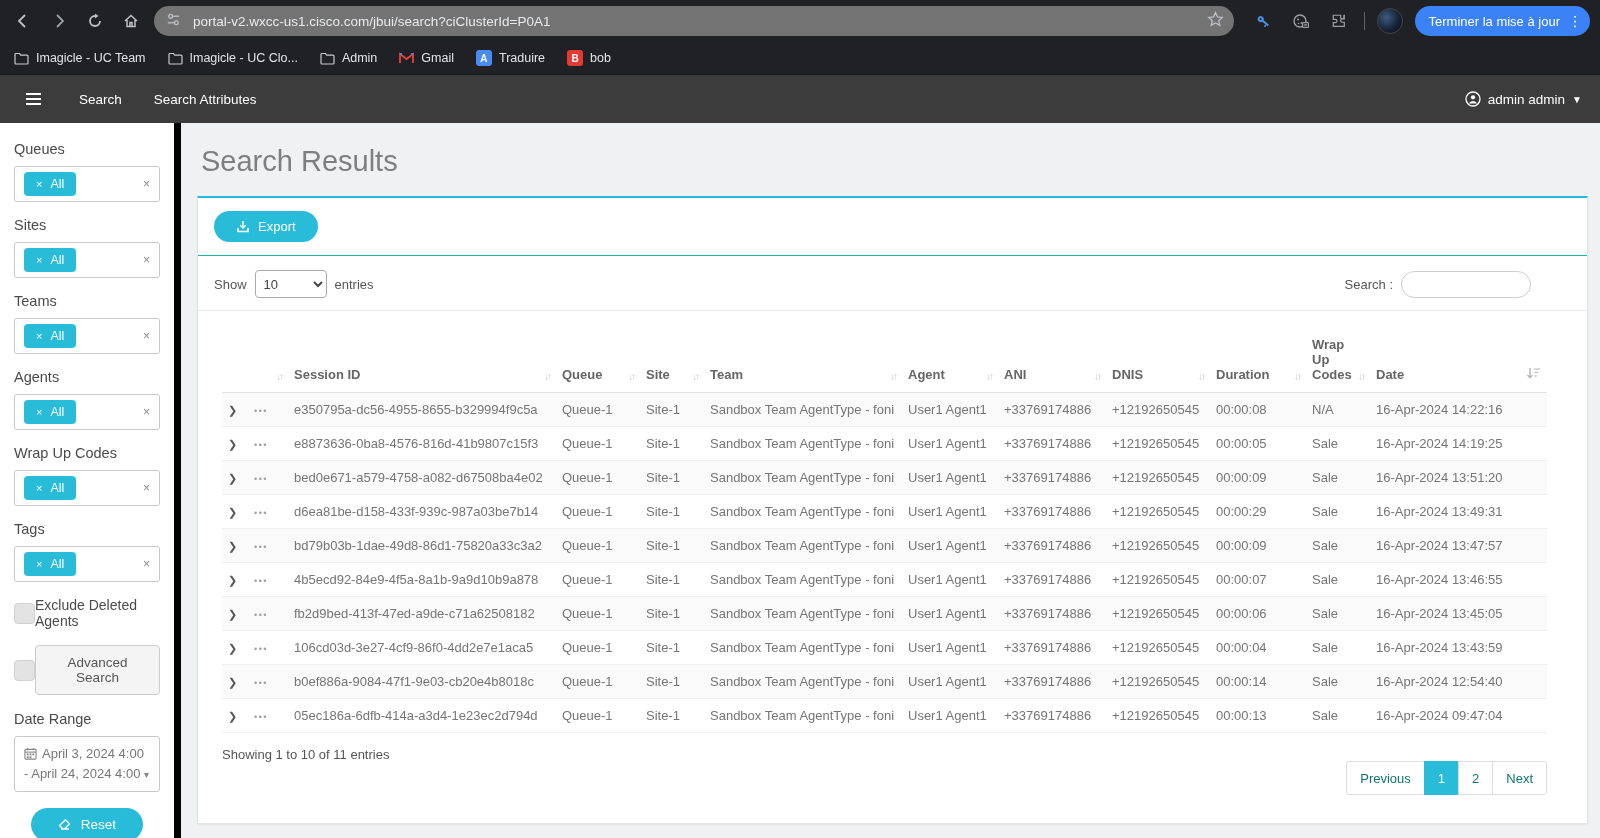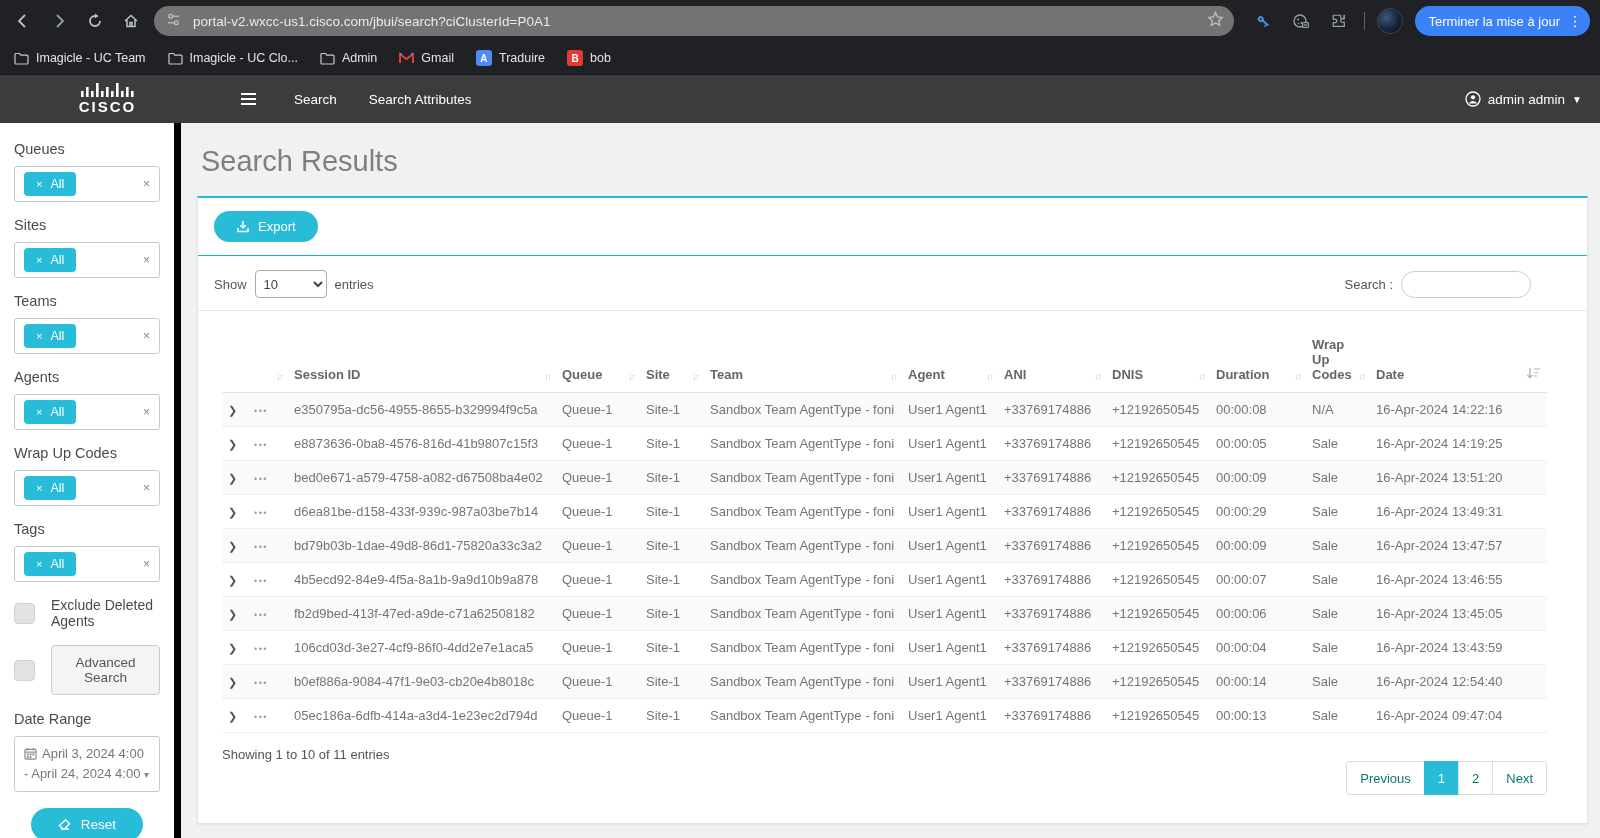--- a/index.html
+++ b/index.html
@@ -35,21 +35,21 @@
   .content { display:flex; height:715px; }
   .sidebar { width:181px; background:#fff; border-right:7px solid #000000; padding:14px 14px 0 14px; overflow:hidden; }
   .main { flex:1; padding:16px 12px 0 16px; overflow:hidden; }
 
   
   .f-label { font-size:14.5px; color:#4a4a4a; margin:4px 0 9px; }
   .f-box { border:1px solid #c9c9c9; border-radius:3px; background:#fff; height:36px; display:flex; align-items:center; padding:0 9px; justify-content:space-between; margin-bottom:15px; }
   .chip { background:#29bcd8; color:#fff; border-radius:4px; font-size:12.5px; height:24px; display:flex; align-items:center; gap:8px; padding:0 12px; cursor:pointer; }
   .chip .x { font-size:11px; cursor:pointer; }
   .f-clear { color:#888; font-size:12px; cursor:pointer; }
-  .chk-row { display:flex; align-items:center; gap:16px; margin:6px 0 16px; }
+  .chk-row { display:flex; align-items:center; gap:0; margin:6px 0 16px; }
   .chk { width:21px; height:21px; border-radius:4px; background:#e3e3e3; border:1px solid #d2d2d2; cursor:pointer; flex:0 0 auto; }
   .chk-label { font-size:14px; color:#4a4a4a; }
   .adv-btn { background:#f4f4f4; border:1px solid #ccc; border-radius:4px; color:#555; font-size:13.5px; padding:9px 13px; cursor:pointer; font-family:inherit; }
   .date-box { border:1px solid #c9c9c9; border-radius:3px; padding:7px 9px; font-size:13px; color:#777; line-height:1.55; margin:8px 0 16px; cursor:pointer; }
   .pill-btn { display:flex; align-items:center; justify-content:center; gap:9px; background:#29bcd8; color:#fff; border:none; border-radius:17px; height:33px; width:112px; margin:0 auto 13px; font-size:13.5px; cursor:pointer; font-family:inherit; }
 
   
   .page-title { font-size:29px; color:#7f7f7f; font-weight:400; margin:6px 0 18px 4px; }
   .card { background:#fff; border:1px solid #e4e4e4; border-top:2px solid #29b8e0; box-shadow:0 1px 2px rgba(0,0,0,.06); height:628px; position:relative; }
   .export-row { padding:13px 16px; border-bottom:1px solid #14b8a6; }
@@ -199,38 +199,20 @@
     </div>
     <div class="bookmark">
       <span style="display: flex; align-items: center;">
         <span class="bm-badge" style="background:#e53935">B</span>
       </span>
       <span>bob</span>
     </div>
   </div>
 
 <div class="app-nav">
-  <div class="cisco-logo">
-    <svg width="58" height="14" viewBox="0 0 58 14">
-      <g fill="#fff">
-        <rect x="2" y="8" width="2.6" height="6"></rect>
-        <rect x="7" y="4" width="2.6" height="10"></rect>
-        <rect x="12" y="8" width="2.6" height="6"></rect>
-        <rect x="17" y="0" width="2.6" height="14"></rect>
-        <rect x="22" y="8" width="2.6" height="6"></rect>
-        <rect x="27" y="4" width="2.6" height="10"></rect>
-        <rect x="32" y="8" width="2.6" height="6"></rect>
-        <rect x="37" y="0" width="2.6" height="14"></rect>
-        <rect x="42" y="8" width="2.6" height="6"></rect>
-        <rect x="47" y="4" width="2.6" height="10"></rect>
-        <rect x="52" y="8" width="2.6" height="6"></rect>
-      </g>
-    </svg>
-    <span class="cisco-word">CISCO</span>
-  </div>
   <div class="hamburger">
       <span></span>
       <span></span>
       <span></span>
     </div>
   <span class="nav-item">Search</span>
   <span class="nav-item">Search Attributes</span>
   <div class="nav-right">
     <svg width="16" height="16" viewBox="0 0 16 16">
         <circle cx="8" cy="8" r="7" stroke="#fff" stroke-width="1.3" fill="none"></circle>

